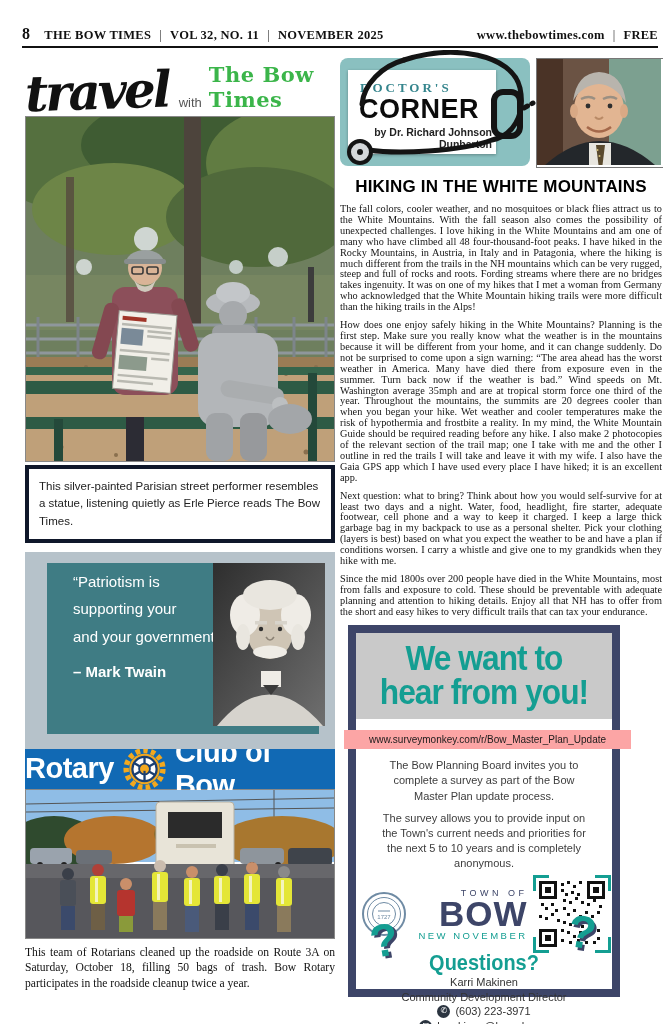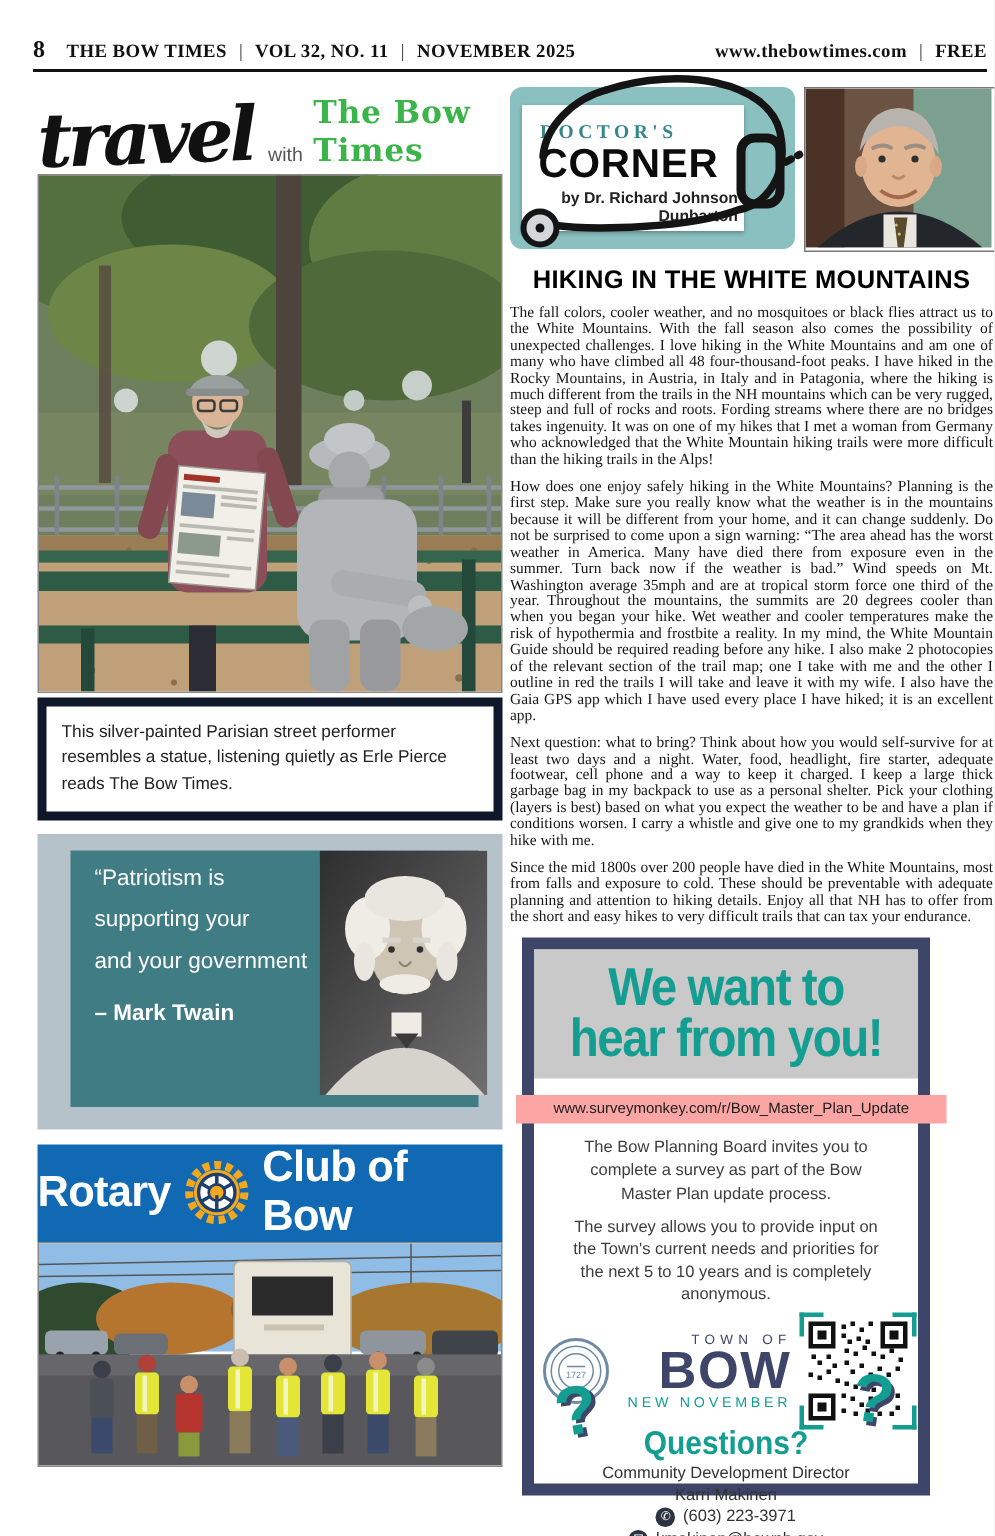--- a/index.html
+++ b/index.html
@@ -19,31 +19,31 @@
   .travel-logo{height:58px;display:flex;align-items:flex-end;padding-bottom:4px;}
   .travel-script{font-family:"DejaVu Serif",serif;font-style:italic;font-weight:bold;font-size:50px;
                  line-height:.8;letter-spacing:-3px;transform:rotate(-2deg);}
   .travel-with{font-family:"Liberation Sans",sans-serif;font-size:13px;color:#555;margin:0 7px 2px 10px;text-align:right;}
   .travel-brand{font-family:"DejaVu Serif",serif;font-weight:bold;font-size:21px;color:#3bb54a;
                 letter-spacing:.5px;margin-bottom:0px;}
   
   .photo{display:block;border:1px solid #888;box-sizing:border-box;}
   .photo svg{display:block;}
   
-  .caption-box{margin-top:3px;border:6px solid #0f172a;padding:9px 10px;box-sizing:border-box;
+  .caption-box{margin-top:3px;border:4px solid #0f172a;padding:9px 10px;box-sizing:border-box;
                font-family:"Liberation Sans",sans-serif;font-size:11.5px;line-height:1.5;color:#222;}
   
   .twain-outer{position:relative;margin-top:9px;height:197px;background:#b6c2ca;}
   .twain-inner{position:absolute;left:22px;top:11px;right:16px;bottom:15px;background:#3f7c84;}
-  .twain-text{position:absolute;left:38px;top:16px;width:170px;font-family:"Liberation Sans",sans-serif;
+  .twain-text{position:absolute;left:48px;top:16px;width:170px;font-family:"Liberation Sans",sans-serif;
               font-size:15px;line-height:27.5px;color:#fff;}
   .twain-attr{margin-top:8px;font-weight:bold;}
   .twain-photo{position:absolute;right:10px;top:11px;width:112px;height:163px;overflow:hidden;}
   
-  .rotary-banner{margin-top:10px;height:65px;background:#1169b4;display:flex;align-items:center;
+  .rotary-banner{margin-top:0;height:40px;background:#1169b4;display:flex;align-items:center;
                  justify-content:center;gap:9px;font-family:"Liberation Sans",sans-serif;
                  font-weight:bold;font-size:29px;color:#fff;letter-spacing:-.5px;}
   .rotary-caption{margin:6px 0 0;font-size:11.6px;line-height:1.33;text-align:justify;}
   
   .dc-row{display:flex;gap:6px;height:110px;}
   .dc-box{position:relative;width:190px;height:108px;background:#8ac0c0;border-radius:8px;flex:none;}
   .dc-card{position:absolute;left:8px;top:12px;right:34px;bottom:12px;background:#fff;
            box-shadow:0 1px 3px rgba(0,0,0,.3);z-index:1;}
   .dc-kicker{font-family:"Liberation Serif",serif;font-weight:bold;letter-spacing:3px;color:#35858d;
              font-size:13px;margin:10px 0 0 12px;}
@@ -336,20 +336,21 @@
           <rect x="69" y="88" width="3" height="24"></rect>
             <rect x="131" y="84" width="3" height="26"></rect>
             <rect x="163" y="90" width="3" height="24"></rect>
           <rect x="193" y="88" width="3" height="24"></rect>
             <rect x="223" y="86" width="3" height="26"></rect>
             <rect x="255" y="90" width="3" height="24"></rect>
         </g>
       </svg>
     </div>
 
+    <p class="rotary-caption">This team of Rotarians cleaned up the roadside on Route 3A on Saturday, October 18, filling 50 bags of trash. Bow Rotary participates in the roadside cleanup twice a year.</p>
   </div>
 
   <div class="col-right">
 
     <div class="dc-row">
       <div class="dc-box">
         <svg class="dc-steth" width="202" height="124" viewBox="0 0 202 124">
           <path d="M70 10 C120 -6 178 4 186 38 C192 66 178 86 158 90 C126 102 62 104 34 100" fill="none" stroke="#141414" stroke-width="5" stroke-linecap="round"></path>
           <path d="M70 10 C48 16 30 34 28 54" fill="none" stroke="#141414" stroke-width="5" stroke-linecap="round"></path>
           <circle cx="26" cy="102" r="11" fill="#d4d7d9" stroke="#141414" stroke-width="4"></circle>
@@ -499,22 +500,22 @@
                 <rect x="40" y="60" width="3" height="3"></rect>
                 <rect x="48" y="62" width="3" height="3"></rect>
                 <rect x="56" y="62" width="3" height="3"></rect>
             </g>
           </svg>
         </div>
       </div>
 
       <div class="questions">
         <div class="q-title">Questions?</div>
+        <div class="q-line">Karri Makinen</div>
         <div class="q-line">Community Development Director</div>
-        <div class="q-line">Karri Makinen</div>
         <div class="q-contact">
           <span class="ic-circle">✆</span>
           <span>(603) 223-3971</span>
         </div>
         <div class="q-contact">
           <span class="ic-circle">✉</span>
           <span>kmakinen@bownh.gov</span>
         </div>
       </div>
 

